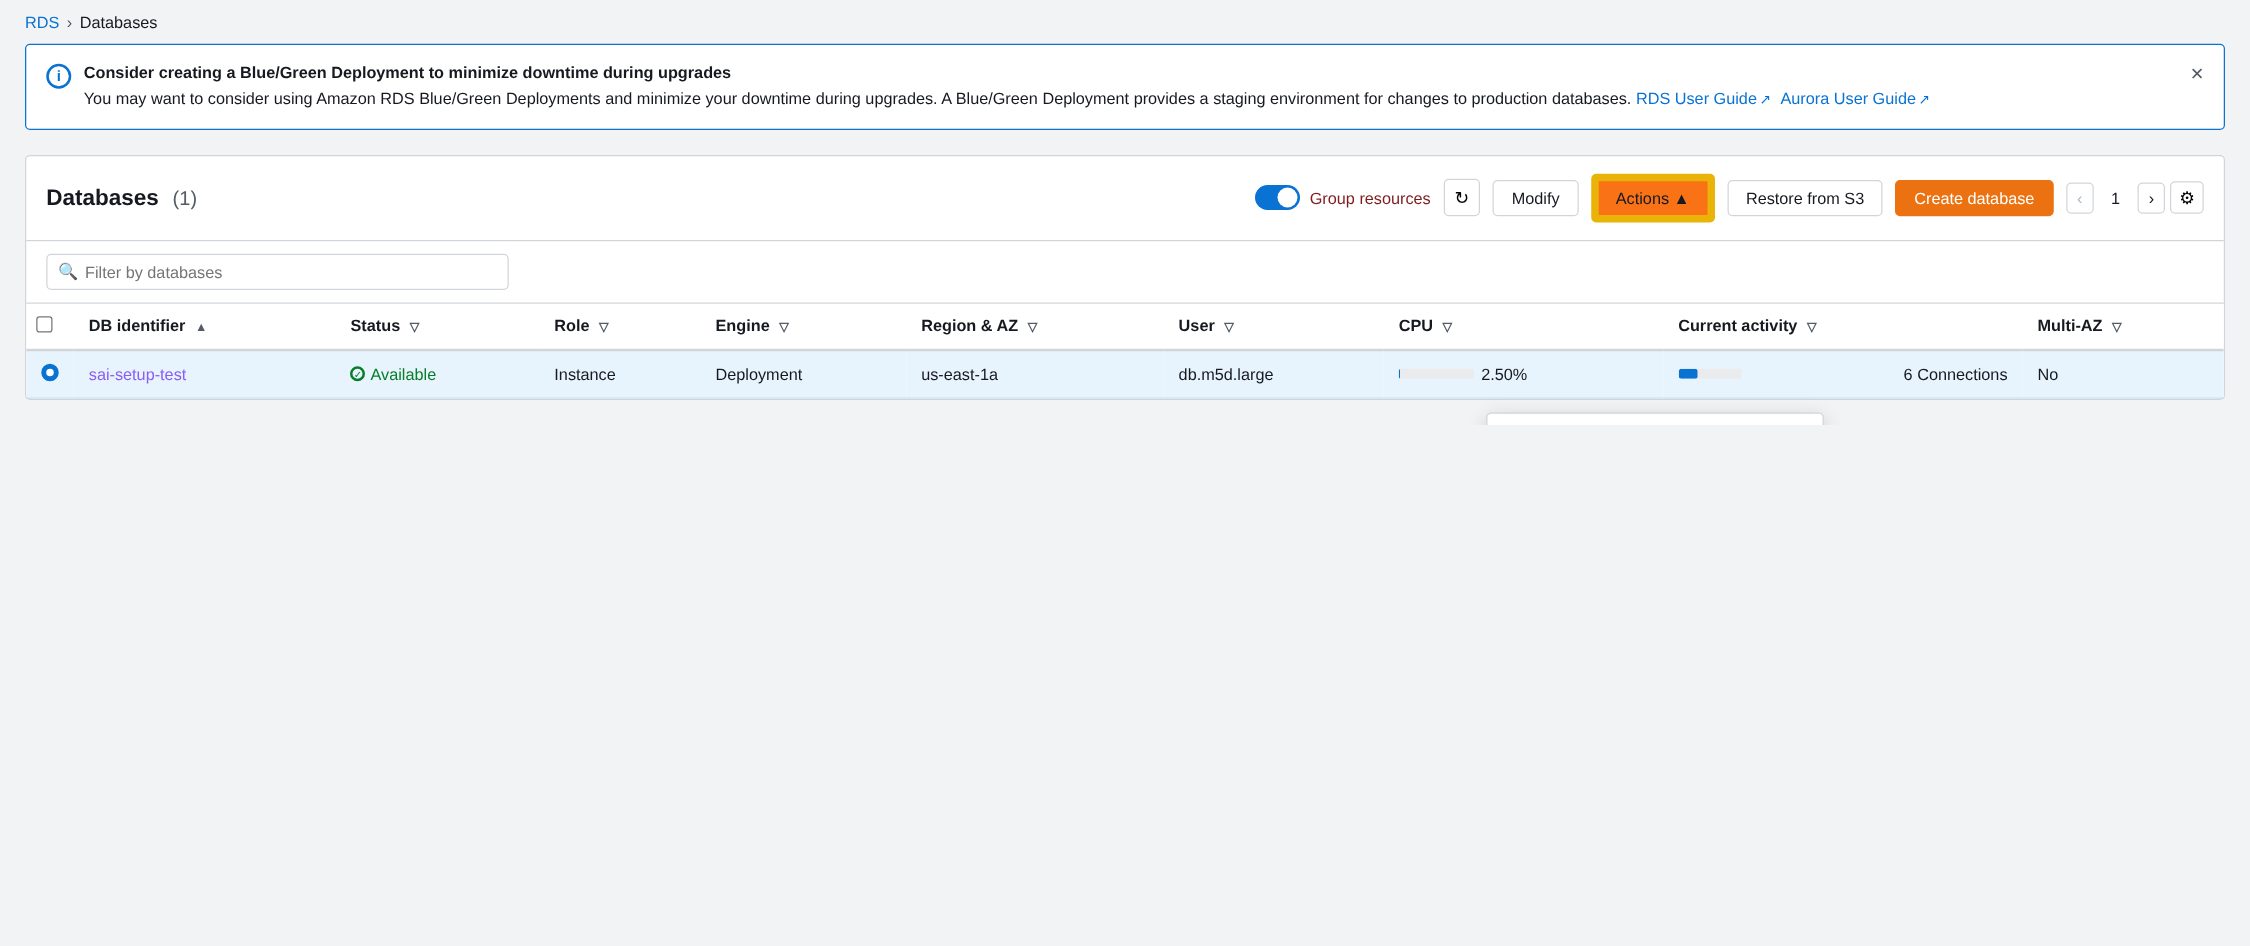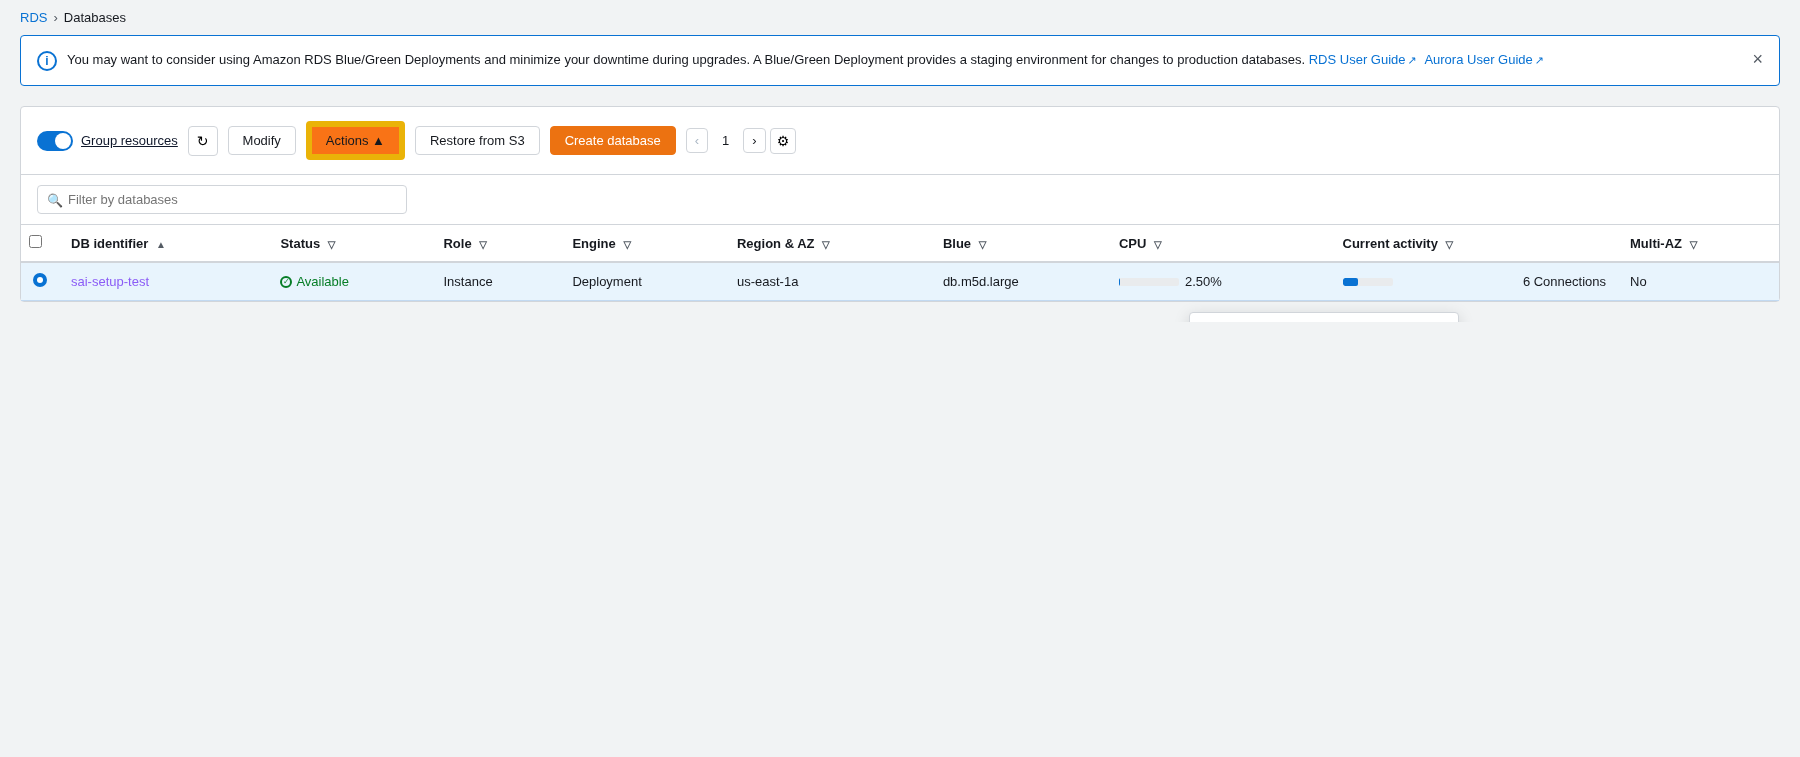--- a/index.html
+++ b/index.html
@@ -117,22 +117,21 @@
       color: #545b64;
     }
 
     .toggle-group {
       display: flex;
       align-items: center;
       gap: 8px;
     }
     .toggle-label {
       font-size: 13px;
-      color: #0f172a;
-      text-decoration: underline;
+      color: #7f1d1d;
     }
     .toggle-switch {
       width: 36px;
       height: 20px;
       background: #0972d3;
       border-radius: 10px;
       position: relative;
       cursor: pointer;
     }
     .toggle-switch::after {
@@ -430,36 +429,41 @@
   <a href="#">RDS</a>
   <span>›</span>
   <span class="breadcrumb-current">Databases</span>
 </div>
 
 <div class="main-content">
 
   <div class="info-banner">
     <div class="info-banner-icon">i</div>
     <div class="info-banner-content">
+      <div class="info-banner-title">Consider creating a Blue/Green Deployment to minimize downtime during upgrades</div>
       <div class="info-banner-text">
         <span>You may want to consider using Amazon RDS Blue/Green Deployments and minimize your downtime during upgrades. A Blue/Green Deployment provides a staging environment for changes to production databases.</span>
         <a href="#">
           <span>RDS User Guide</span><span class="external-link-icon">↗</span>
         </a>
         <a href="#" style="margin-left:4px;">
           <span>Aurora User Guide</span><span class="external-link-icon">↗</span>
         </a>
       </div>
     </div>
     <button class="info-banner-close">×</button>
   </div>
 
   <div class="databases-panel" style="position:relative;">
 
     <div class="panel-header">
+      <span class="panel-title">
+        <span>Databases</span>
+        <span class="panel-title-count" style="margin-left:6px;">(1)</span>
+      </span>
 
       <div class="toggle-group">
         <div class="toggle-switch"></div>
         <span class="toggle-label">Group resources</span>
       </div>
 
       <button class="btn-icon">↻</button>
       <button class="btn">Modify</button>
       <button class="btn btn-actions">Actions ▲</button>
       <button class="btn">Restore from S3</button>
@@ -501,21 +505,21 @@
             </th>
             <th>
               <span>Engine</span>
               <span class="sort-icon">▽</span>
             </th>
             <th>
               <span>Region &amp; AZ</span>
               <span class="sort-icon">▽</span>
             </th>
             <th>
-              <span>Blue</span>
+              <span>User</span>
               <span class="sort-icon">▽</span>
             </th>
             <th>
               <span>CPU</span>
               <span class="sort-icon">▽</span>
             </th>
             <th>
               <span>Current activity</span>
               <span class="sort-icon">▽</span>
             </th>

